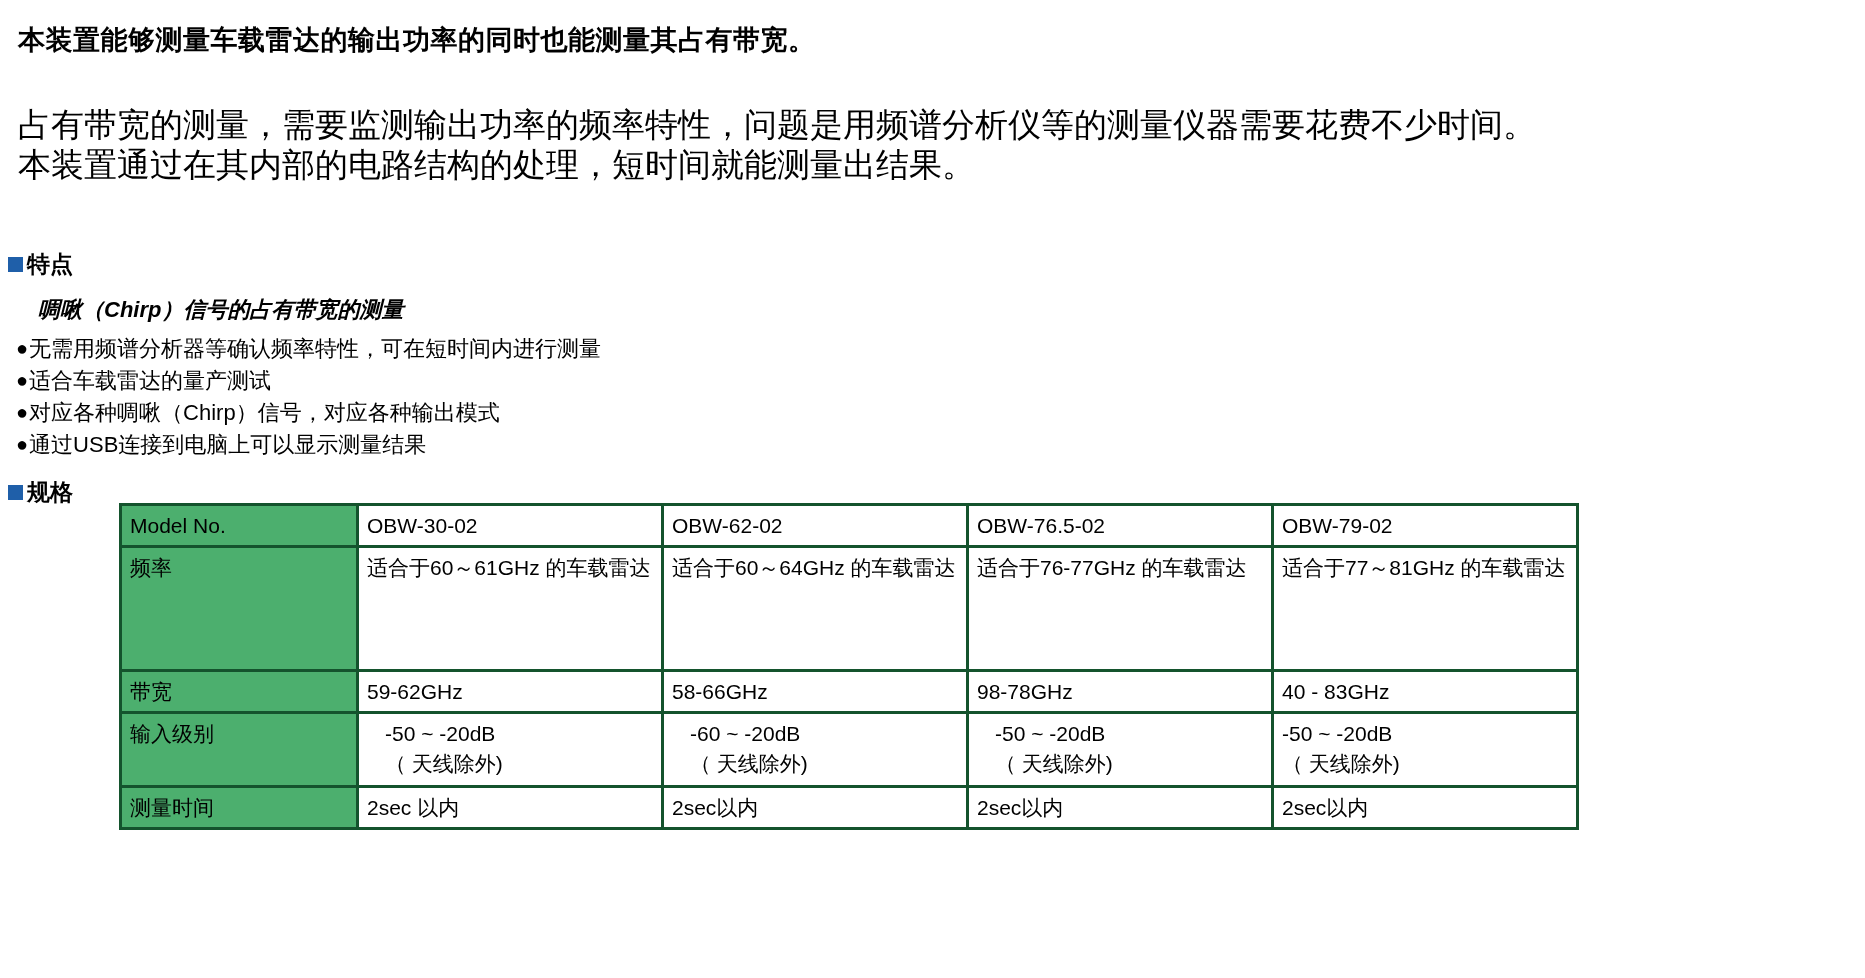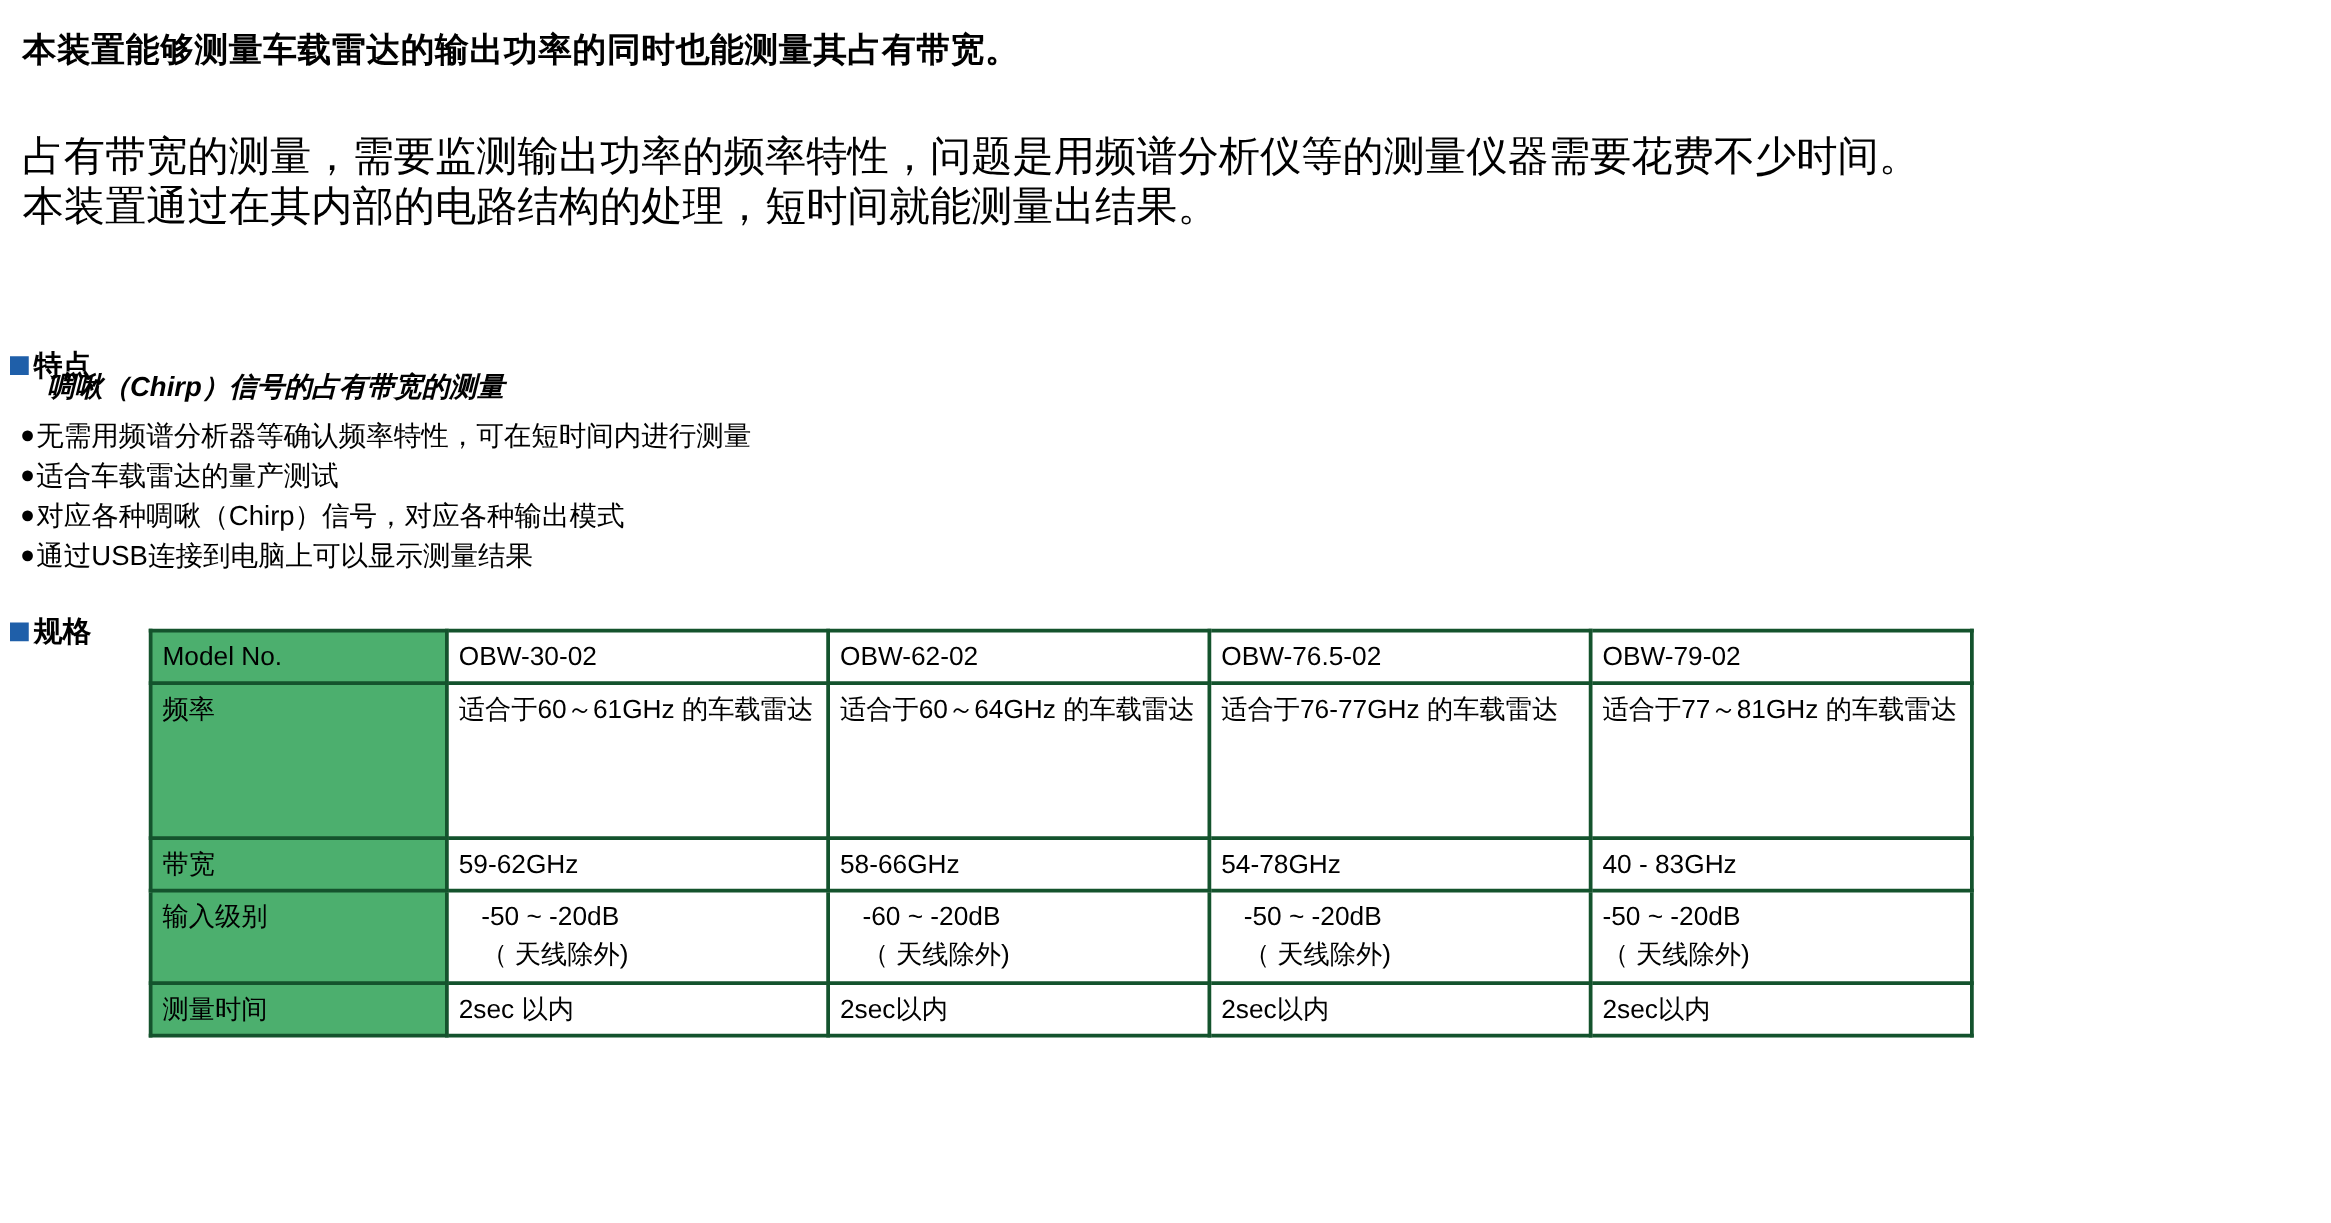--- a/index.html
+++ b/index.html
@@ -44,22 +44,22 @@
     display: flex;
     align-items: center;
   }
   .sq {
     display: inline-block;
     width: 15px;
     height: 15px;
     background: #1f5fa9;
     margin-right: 4px;
   }
-  #heading-features { top: 249px; margin-top: 28px; }
-  #heading-specs { top: 477px; margin-top: 13px; }
+  #heading-features { top: 249px; }
+  #heading-specs { top: 477px; }
 
   .feature-title {
     position: absolute;
     left: 38px;
     top: 295px;
     font-size: 22px;
     font-weight: bold;
     font-style: italic;
   }
   .bullets {
@@ -163,21 +163,21 @@
       <td class="rowhdr">频率</td>
       <td class="cell">适合于60～61GHz 的车载雷达</td>
       <td class="cell">适合于60～64GHz 的车载雷达</td>
       <td class="cell">适合于76-77GHz 的车载雷达</td>
       <td class="cell">适合于77～81GHz 的车载雷达</td>
     </tr>
     <tr class="r-bw">
       <td class="rowhdr">带宽</td>
       <td class="cell">59-62GHz</td>
       <td class="cell">58-66GHz</td>
-      <td class="cell">54-78GHz</td>
+      <td class="cell">98-78GHz</td>
       <td class="cell">40 - 83GHz</td>
     </tr>
     <tr class="r-level">
       <td class="rowhdr">输入级别</td>
       <td class="cell">
         <div class="indent">-50 ~ -20dB</div>
         <div class="indent">（ 天线除外)</div>
       </td>
       <td class="cell">
         <div class="indent">-60 ~ -20dB</div>

